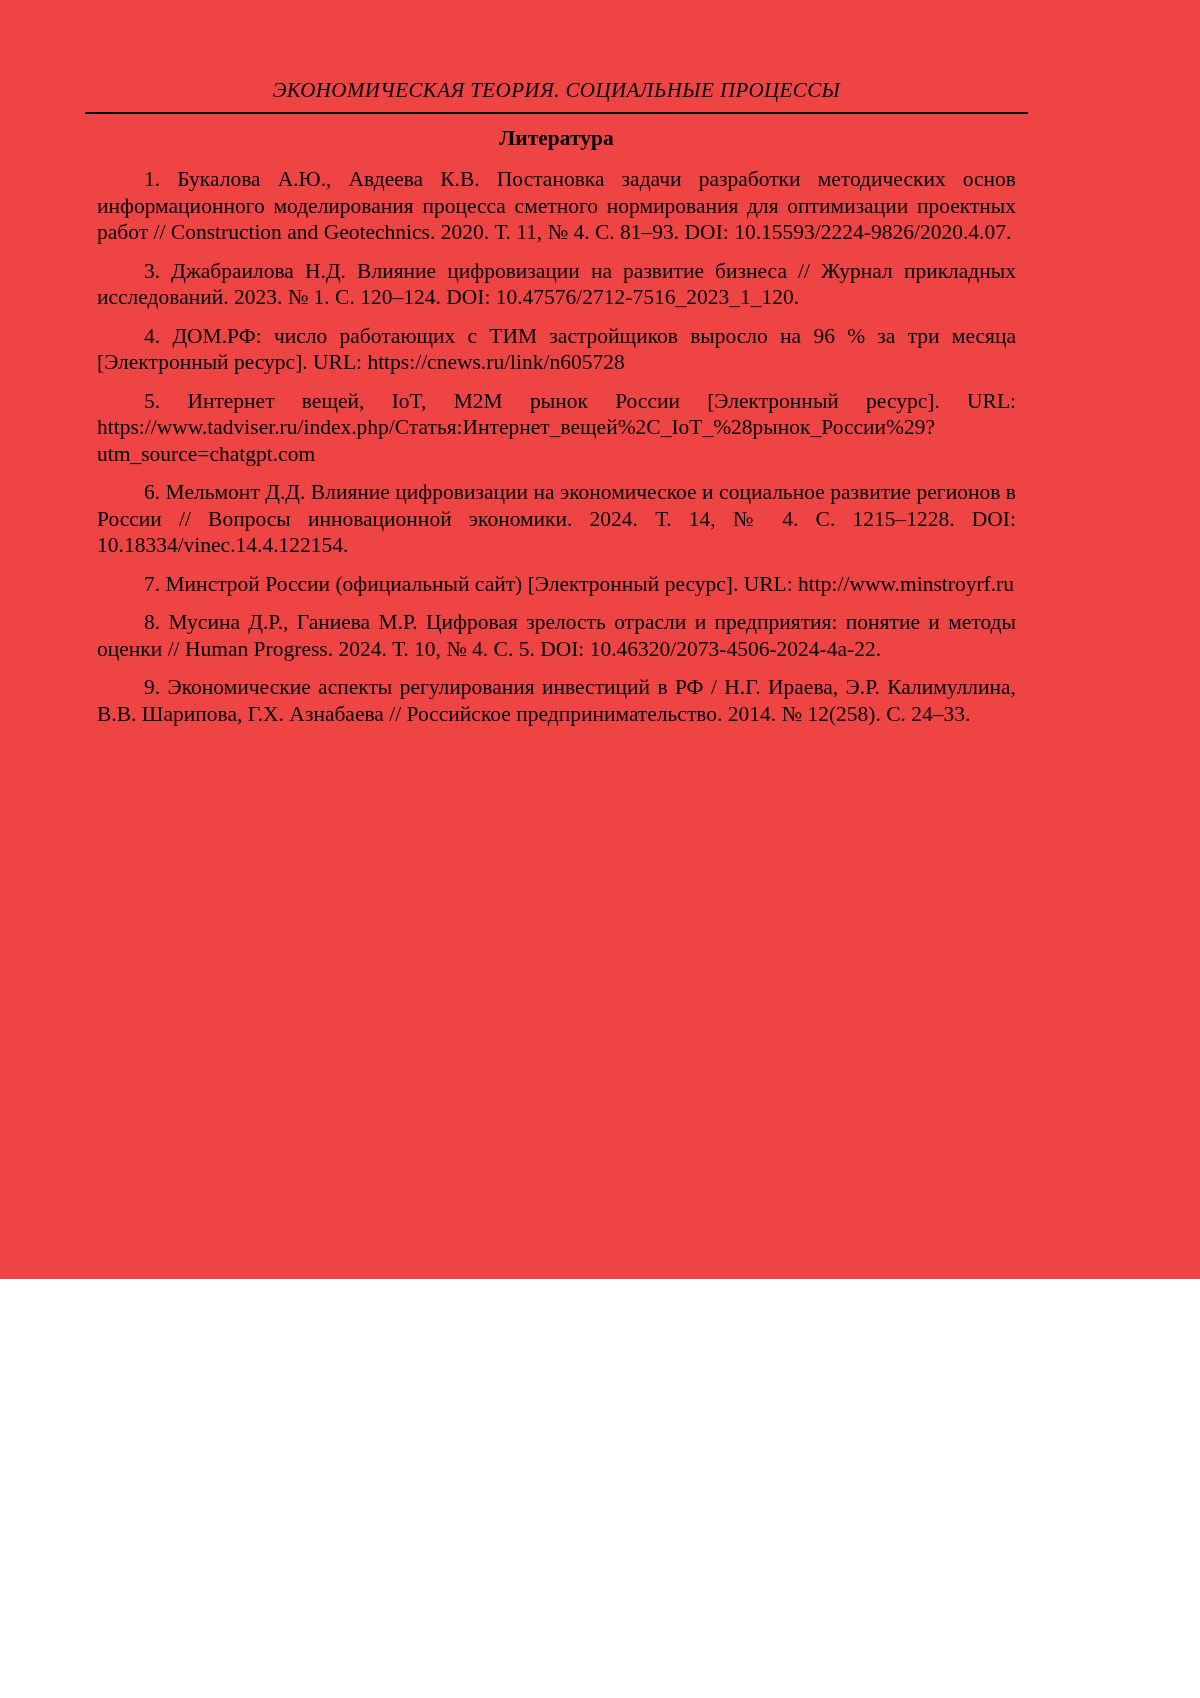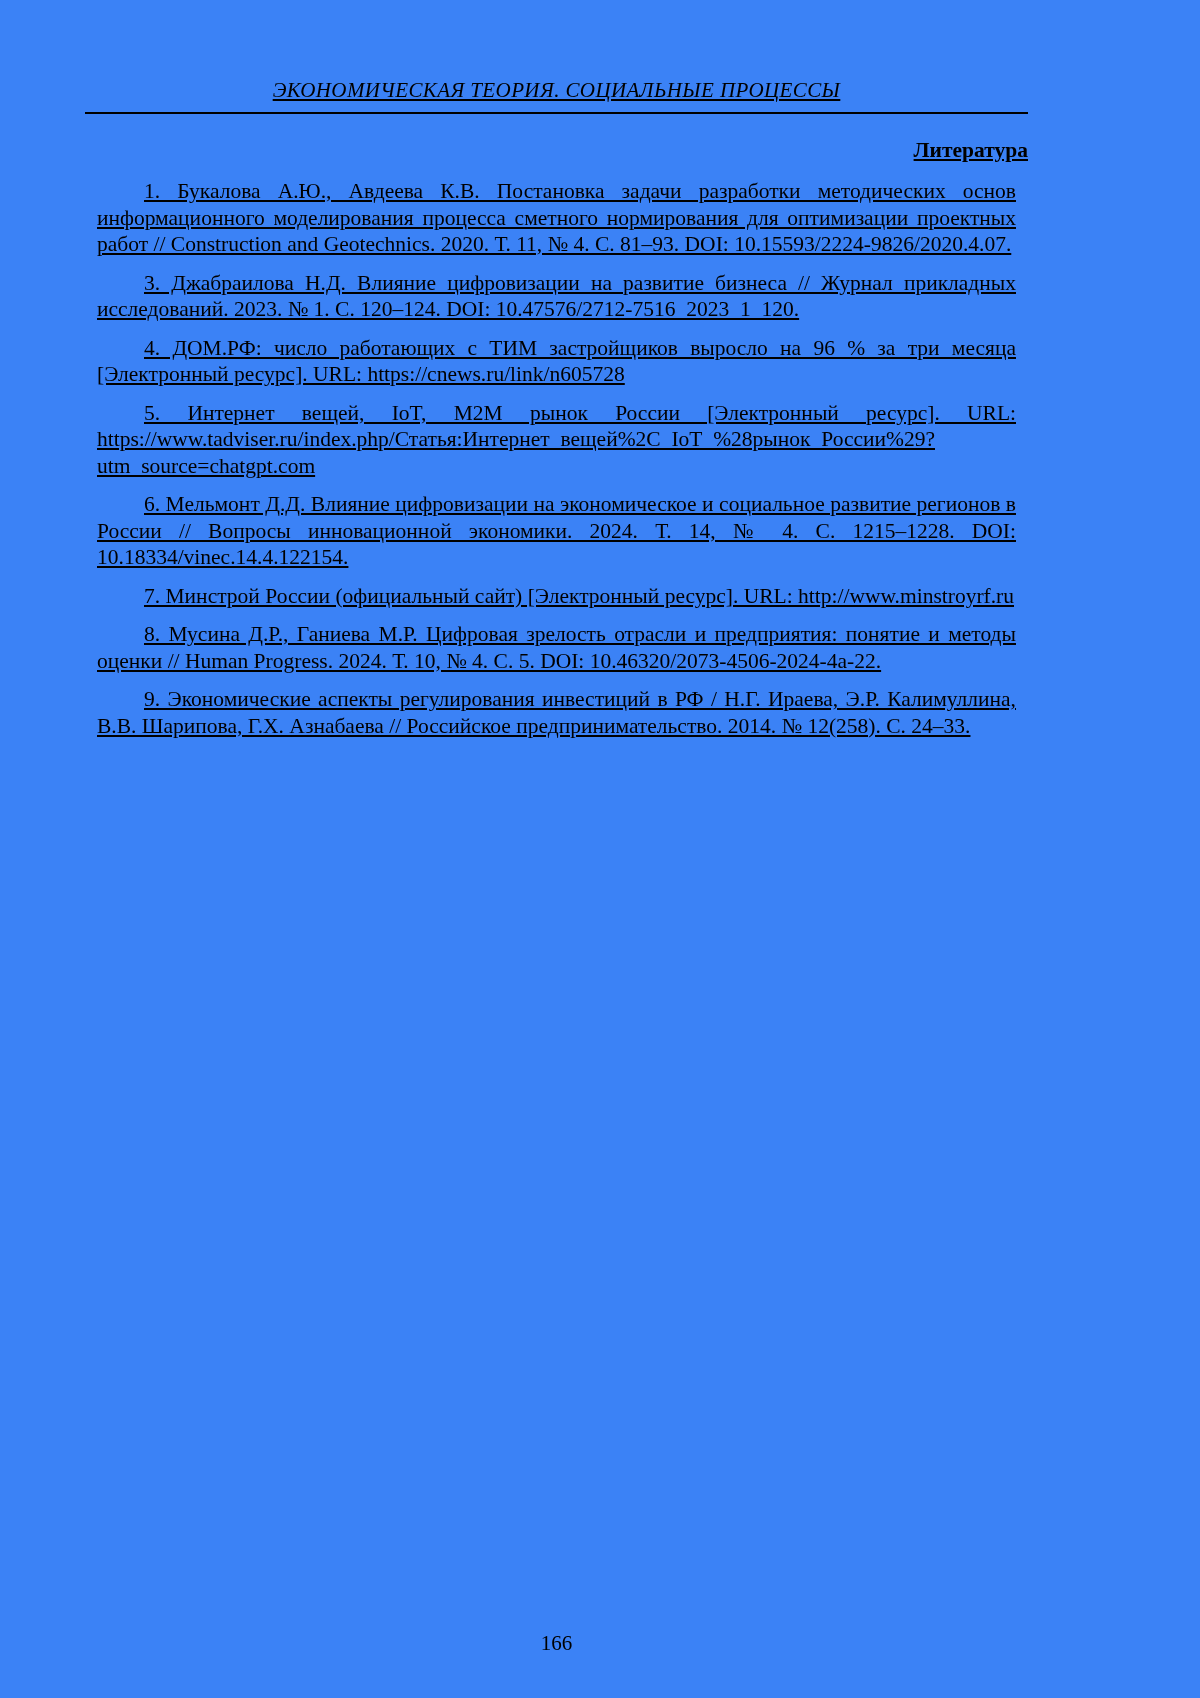--- a/index.html
+++ b/index.html
@@ -3,45 +3,44 @@
   <meta charset="utf-8">
   <style>
     html, body {
       margin: 0;
       padding: 0;
       background: #ffffff;
     }
     .page {
       position: relative;
       width: 1200px;
-      height: 1698px;
+      height: 1279px;
       box-sizing: border-box;
-      background: #3b82f6;
+      background: #ef4444;
       color: #000000;
       font-family: "Liberation Serif", "DejaVu Serif", serif;
       padding: 78px 172px 0 85px;
-      text-decoration: underline;
     }
     .running-head {
       text-align: center;
       font-style: italic;
       font-size: 21px;
       letter-spacing: 0.4px;
       white-space: nowrap;
     }
     .header-rule {
       border: 0;
       border-top: 2px solid #000000;
       margin: 9px 0 0 0;
     }
     .section-title {
-      text-align: right;
+      text-align: center;
       font-weight: bold;
       font-size: 21.5px;
-      margin: 24px 0 0 0;
+      margin: 12px 0 0 0;
     }
     .references {
       margin-top: 15px;
     }
     .ref {
       margin: 12px;
       font-size: 21.5px;
       line-height: 26.5px;
       text-align: justify;
       text-indent: 47px;
@@ -74,15 +73,14 @@
     <p class="ref">1. Букалова А.Ю., Авдеева К.В. Постановка задачи разработки методических основ информационного моделирования процесса сметного нормирования для оптимизации проектных работ // Construction and Geotechnics. 2020. Т. 11, № 4. С. 81–93. DOI: 10.15593/2224-9826/2020.4.07.</p>
     <p class="ref">3. Джабраилова Н.Д. Влияние цифровизации на развитие бизнеса // Журнал прикладных исследований. 2023. № 1. С. 120–124. DOI: 10.47576/2712-7516_2023_1_120.</p>
     <p class="ref">4. ДОМ.РФ: число работающих с ТИМ застройщиков выросло на 96 % за три месяца [Электронный ресурс]. URL: https://cnews.ru/link/n605728</p>
     <p class="ref">5. Интернет вещей, IoT, M2M рынок России [Электронный ресурс]. URL: https://www.tadviser.ru/index.php/Статья:Интернет_вещей%2C_IoT_%28рынок_России%29?utm_source=chatgpt.com</p>
     <p class="ref">6. Мельмонт Д.Д. Влияние цифровизации на экономическое и социальное развитие регионов в России // Вопросы инновационной экономики. 2024. Т. 14, № 4. С. 1215–1228. DOI: 10.18334/vinec.14.4.122154.</p>
     <p class="ref">7. Минстрой России (официальный сайт) [Электронный ресурс]. URL: http://www.minstroyrf.ru</p>
     <p class="ref">8. Мусина Д.Р., Ганиева М.Р. Цифровая зрелость отрасли и предприятия: понятие и методы оценки // Human Progress. 2024. Т. 10, № 4. С. 5. DOI: 10.46320/2073-4506-2024-4a-22.</p>
     <p class="ref">9. Экономические аспекты регулирования инвестиций в РФ / Н.Г. Ираева, Э.Р. Калимуллина, В.В. Шарипова, Г.Х. Азнабаева // Российское предпринимательство. 2014. № 12(258). С. 24–33.</p>
   </div>
 
-  <div class="page-number">166</div>
 
 </div>
 
 </body></html>

